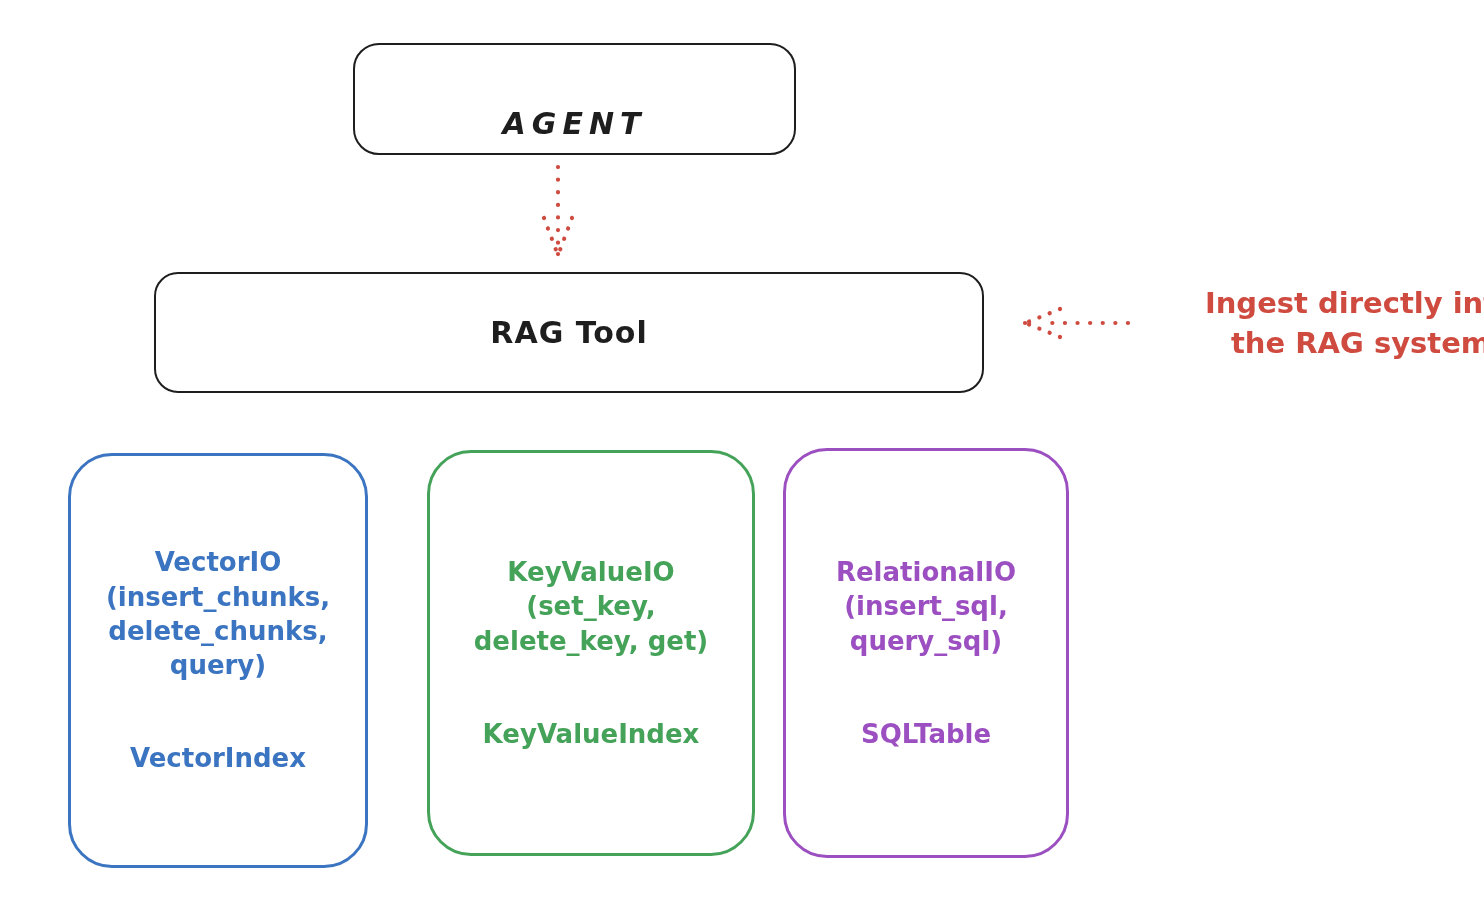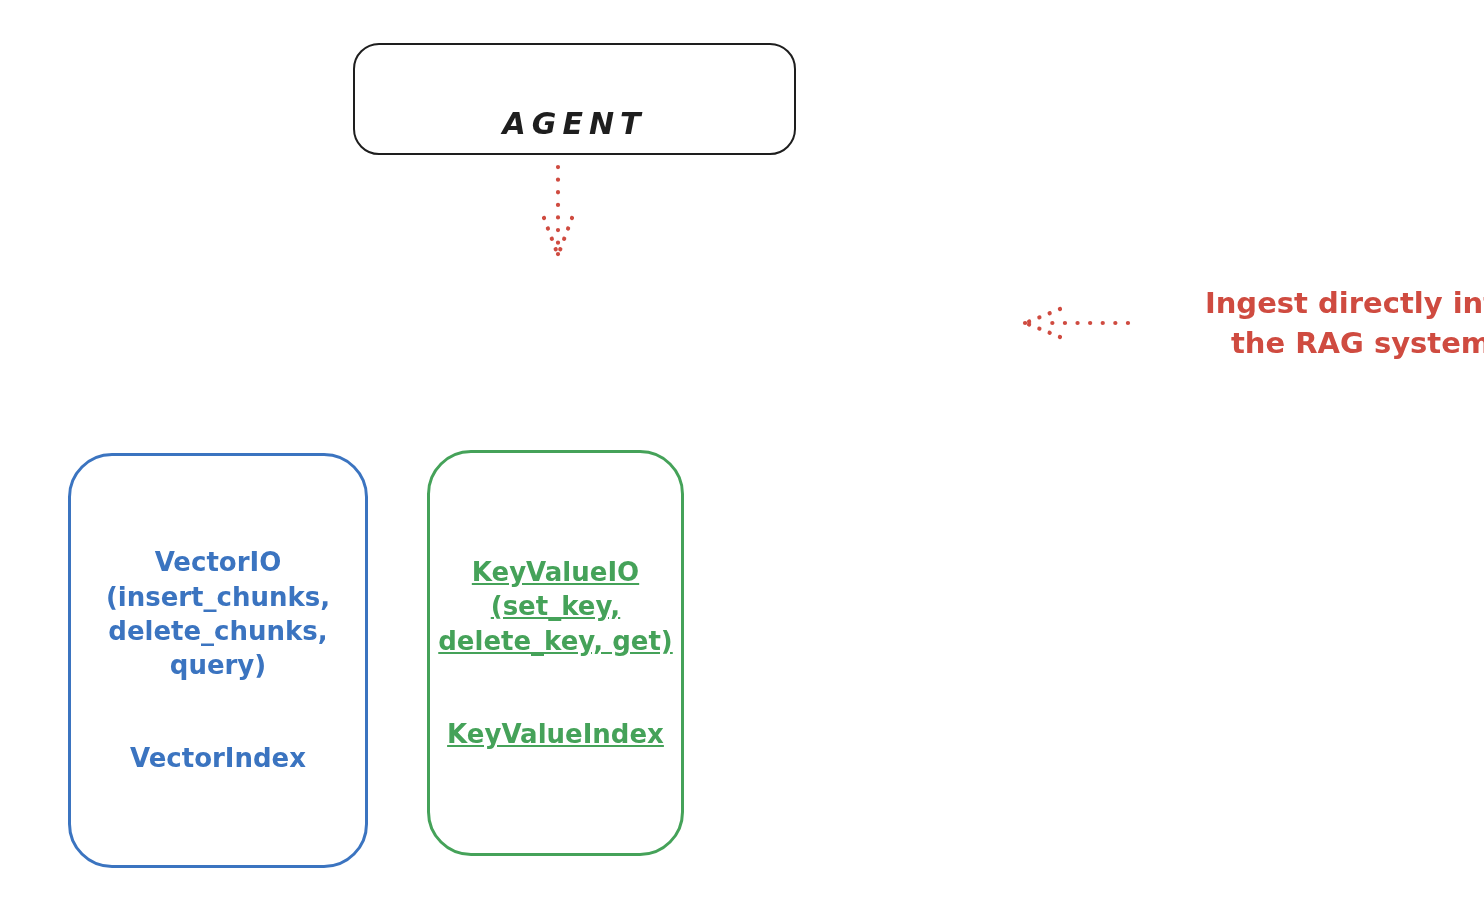--- a/index.html
+++ b/index.html
@@ -50,21 +50,21 @@
     text-align: center;
   }
   .storage .storage-title,
   .storage .storage-index {
     font-size: 26px;
     font-weight: 600;
     line-height: 1.32;
     white-space: pre-line;
   }
   .storage-vector     { left: 68px;  top: 453px; width: 300px; height: 415px; border-color: var(--blue, #3b74c0);   color: var(--blue, #3b74c0); }
-  .storage-keyvalue   { left: 427px; top: 450px; width: 257px; height: 406px; border-color: var(--green, #45a259);  color: var(--green, #45a259); text-decoration: underline; }
+  .storage-keyvalue   { left: 427px; top: 450px; width: 328px; height: 406px; border-color: var(--green, #45a259);  color: var(--green, #45a259); }
   .storage-relational { left: 783px; top: 448px; width: 286px; height: 410px; border-color: var(--purple, #9b4fc0); color: var(--purple, #9b4fc0); }
 
   
   .annotation {
     position: absolute;
     left: 1186px; top: 283px; width: 350px;
     color: var(--red, #cf4b40);
     font-size: 29px;
     font-weight: 700;
     line-height: 1.38;
@@ -106,33 +106,42 @@
       <line class="arrow-dotted dash-head" x1="1060" y1="309" x2="1028" y2="322"></line>
       <line class="arrow-dotted dash-head" x1="1060" y1="337" x2="1028" y2="324"></line>
       <line class="arrow-dotted dash-head" x1="1025" y1="323" x2="1025.2" y2="323"></line>
     </g>
   </svg>
 
   <div class="node agent-node">
     <span class="node-label">AGENT</span>
   </div>
 
+  <div class="node rag-node">
+    <span class="node-label">RAG Tool</span>
+  </div>
 
   <div class="annotation">Ingest directly into
 the RAG system</div>
 
   <div class="storage storage-vector">
     <div class="storage-title">VectorIO
 (insert_chunks,
 delete_chunks,
 query)</div>
     <div class="storage-index">VectorIndex</div>
   </div>
 
   <div class="storage storage-keyvalue">
     <div class="storage-title">KeyValueIO
 (set_key,
 delete_key, get)</div>
     <div class="storage-index">KeyValueIndex</div>
   </div>
 
+  <div class="storage storage-relational">
+    <div class="storage-title">RelationalIO
+(insert_sql,
+query_sql)</div>
+    <div class="storage-index">SQLTable</div>
+  </div>
 
 </div>
 
 </body></html>

